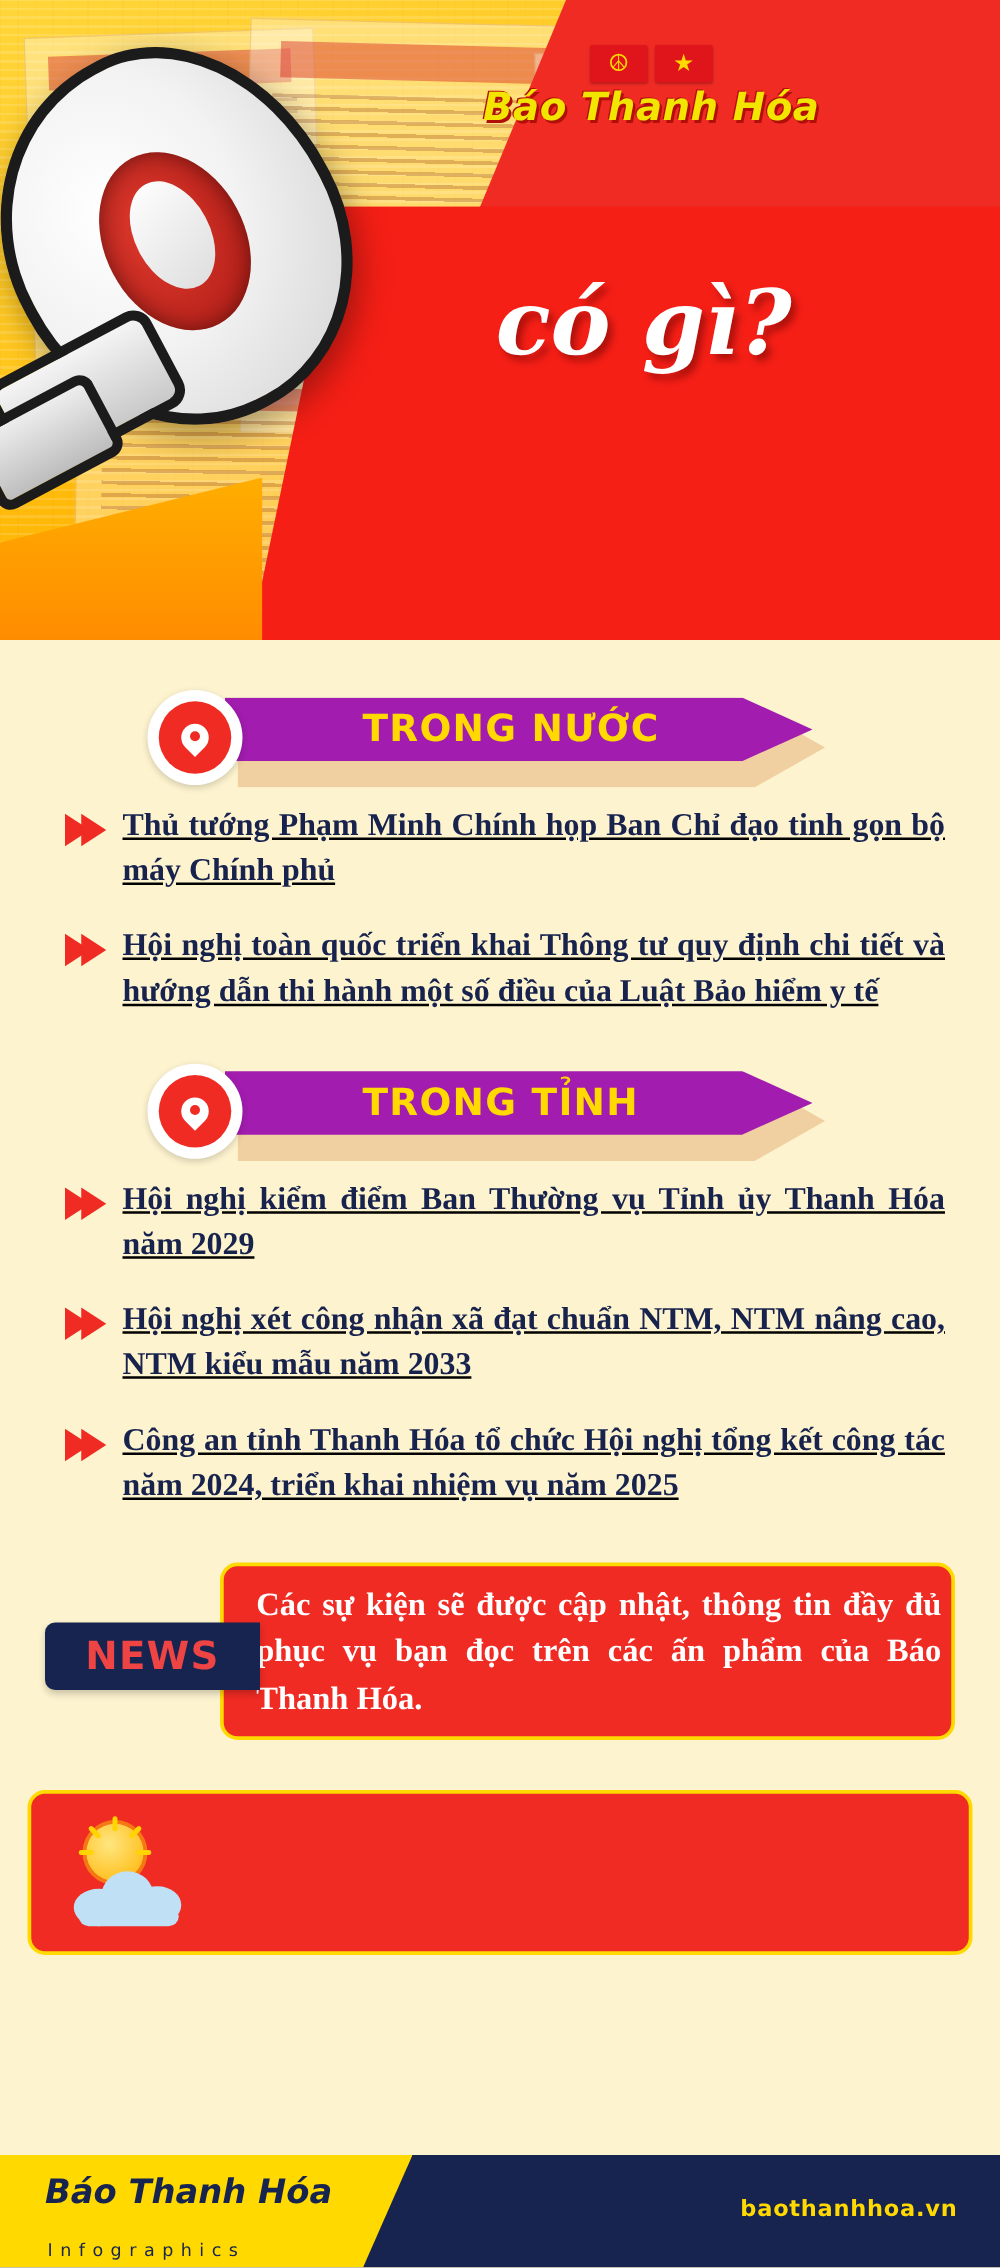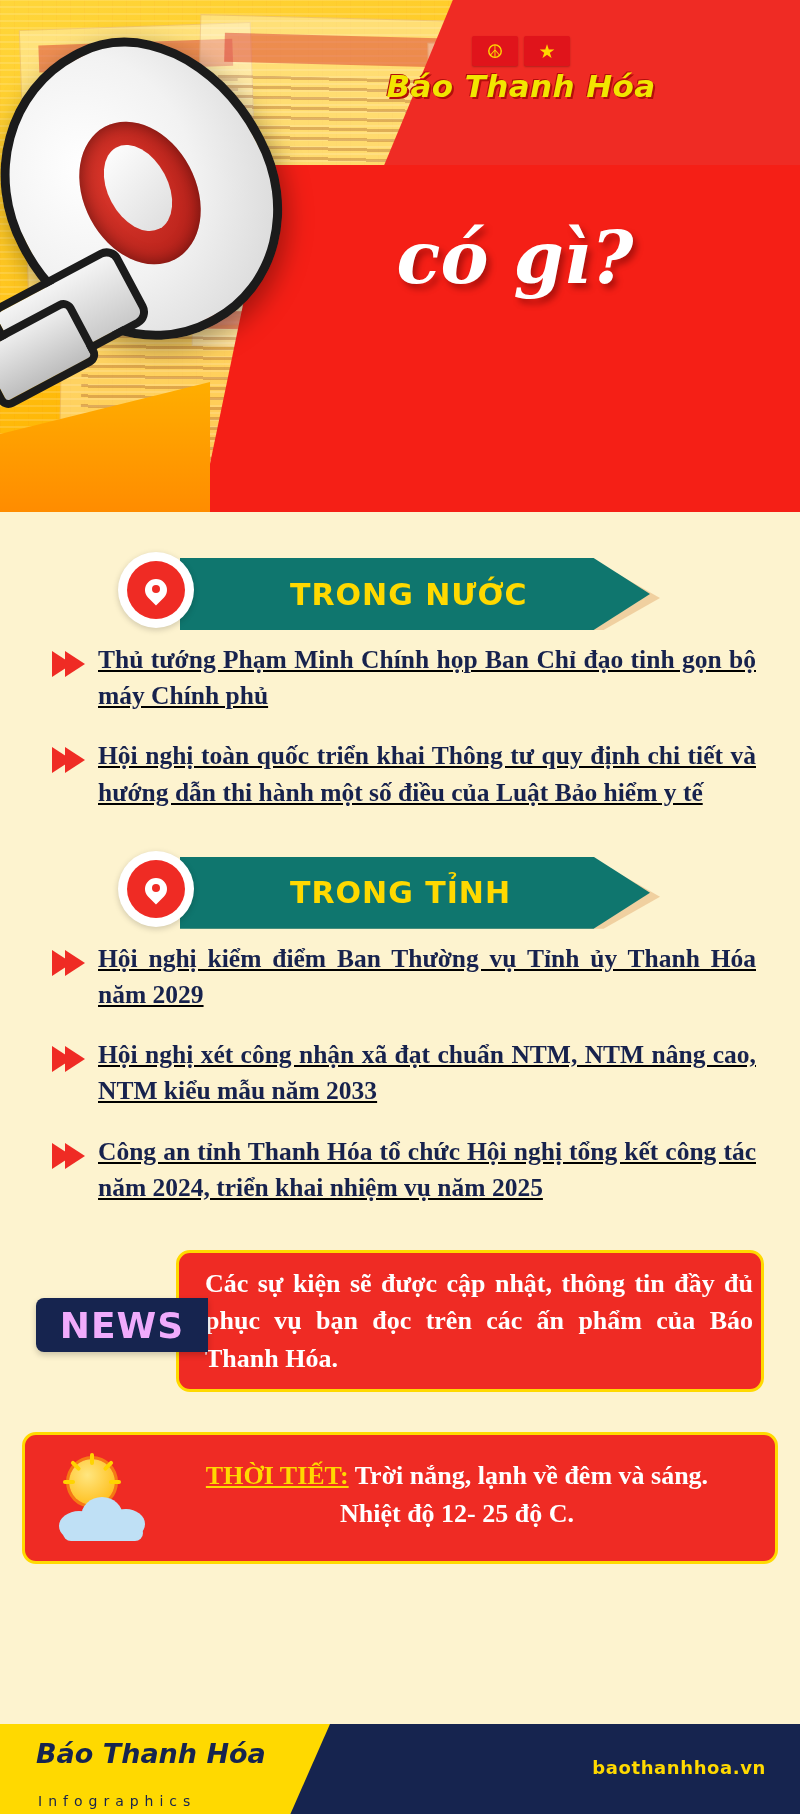--- a/index.html
+++ b/index.html
@@ -219,22 +219,22 @@
   }
   .section-head {
     position: relative;
     margin: 40px 0 14px 118px;
     width: 540px;
     height: 76px;
   }
   .sh-ribbon {
     position: absolute;
     left: 62px; top: 6px;
-    width: 470px; height: 72px;
-    background: #0f766e;
+    width: 470px; height: 51px;
+    background: #a21caf;
     clip-path: polygon(0 0, 88% 0, 100% 50%, 88% 100%, 0 100%);
     display: flex;
     align-items: center;
   }
   .sh-ribbon-shadow {
     position: absolute;
     left: 72px; top: 14px;
     width: 470px; height: 64px;
     background: rgba(210,120,40,.28);
     clip-path: polygon(0 0, 88% 0, 100% 50%, 88% 100%, 0 100%);
@@ -368,22 +368,22 @@
     background: #16244f;
     border-radius: 8px 0 0 8px;
     display: flex;
     align-items: center;
     justify-content: center;
     box-shadow: 0 3px 6px rgba(0,0,0,.2);
   }
   .news-badge span {
     font-family: "DejaVu Sans", sans-serif;
     font-weight: bold;
-    font-size: 36px;
-    color: #f0abfc;
+    font-size: 31px;
+    color: #ef4444;
     letter-spacing: 1px;
   }
 
   
   .weather-box {
     position: relative;
     margin: 32px 22px 0 22px;
     height: 132px;
     background: #ef2b24;
     border: 3px solid #ffd900;
@@ -609,25 +609,20 @@
       <div class="ray" style="transform:rotate(90deg)"></div>
       <div class="ray" style="transform:rotate(315deg)"></div>
       <div class="ray" style="transform:rotate(270deg)"></div>
       <div class="cloud">
         <div class="c1"></div>
         <div class="c2"></div>
         <div class="c3"></div>
         <div class="cbase"></div>
       </div>
     </div>
-    <div class="weather-text">
-      <span class="weather-label">THỜI TIẾT:</span>
-      <span>Trời nắng, lạnh về đêm và sáng.</span><br>
-      <span>Nhiệt độ 12- 25 độ C.</span>
-    </div>
   </div>
 </div>
 
 <div class="footer">
   <div class="footer-yellow"></div>
   <div class="footer-brand">Báo Thanh Hóa</div>
   <div class="footer-sub">Infographics</div>
   <div class="footer-url">baothanhhoa.vn</div>
 </div>
 

